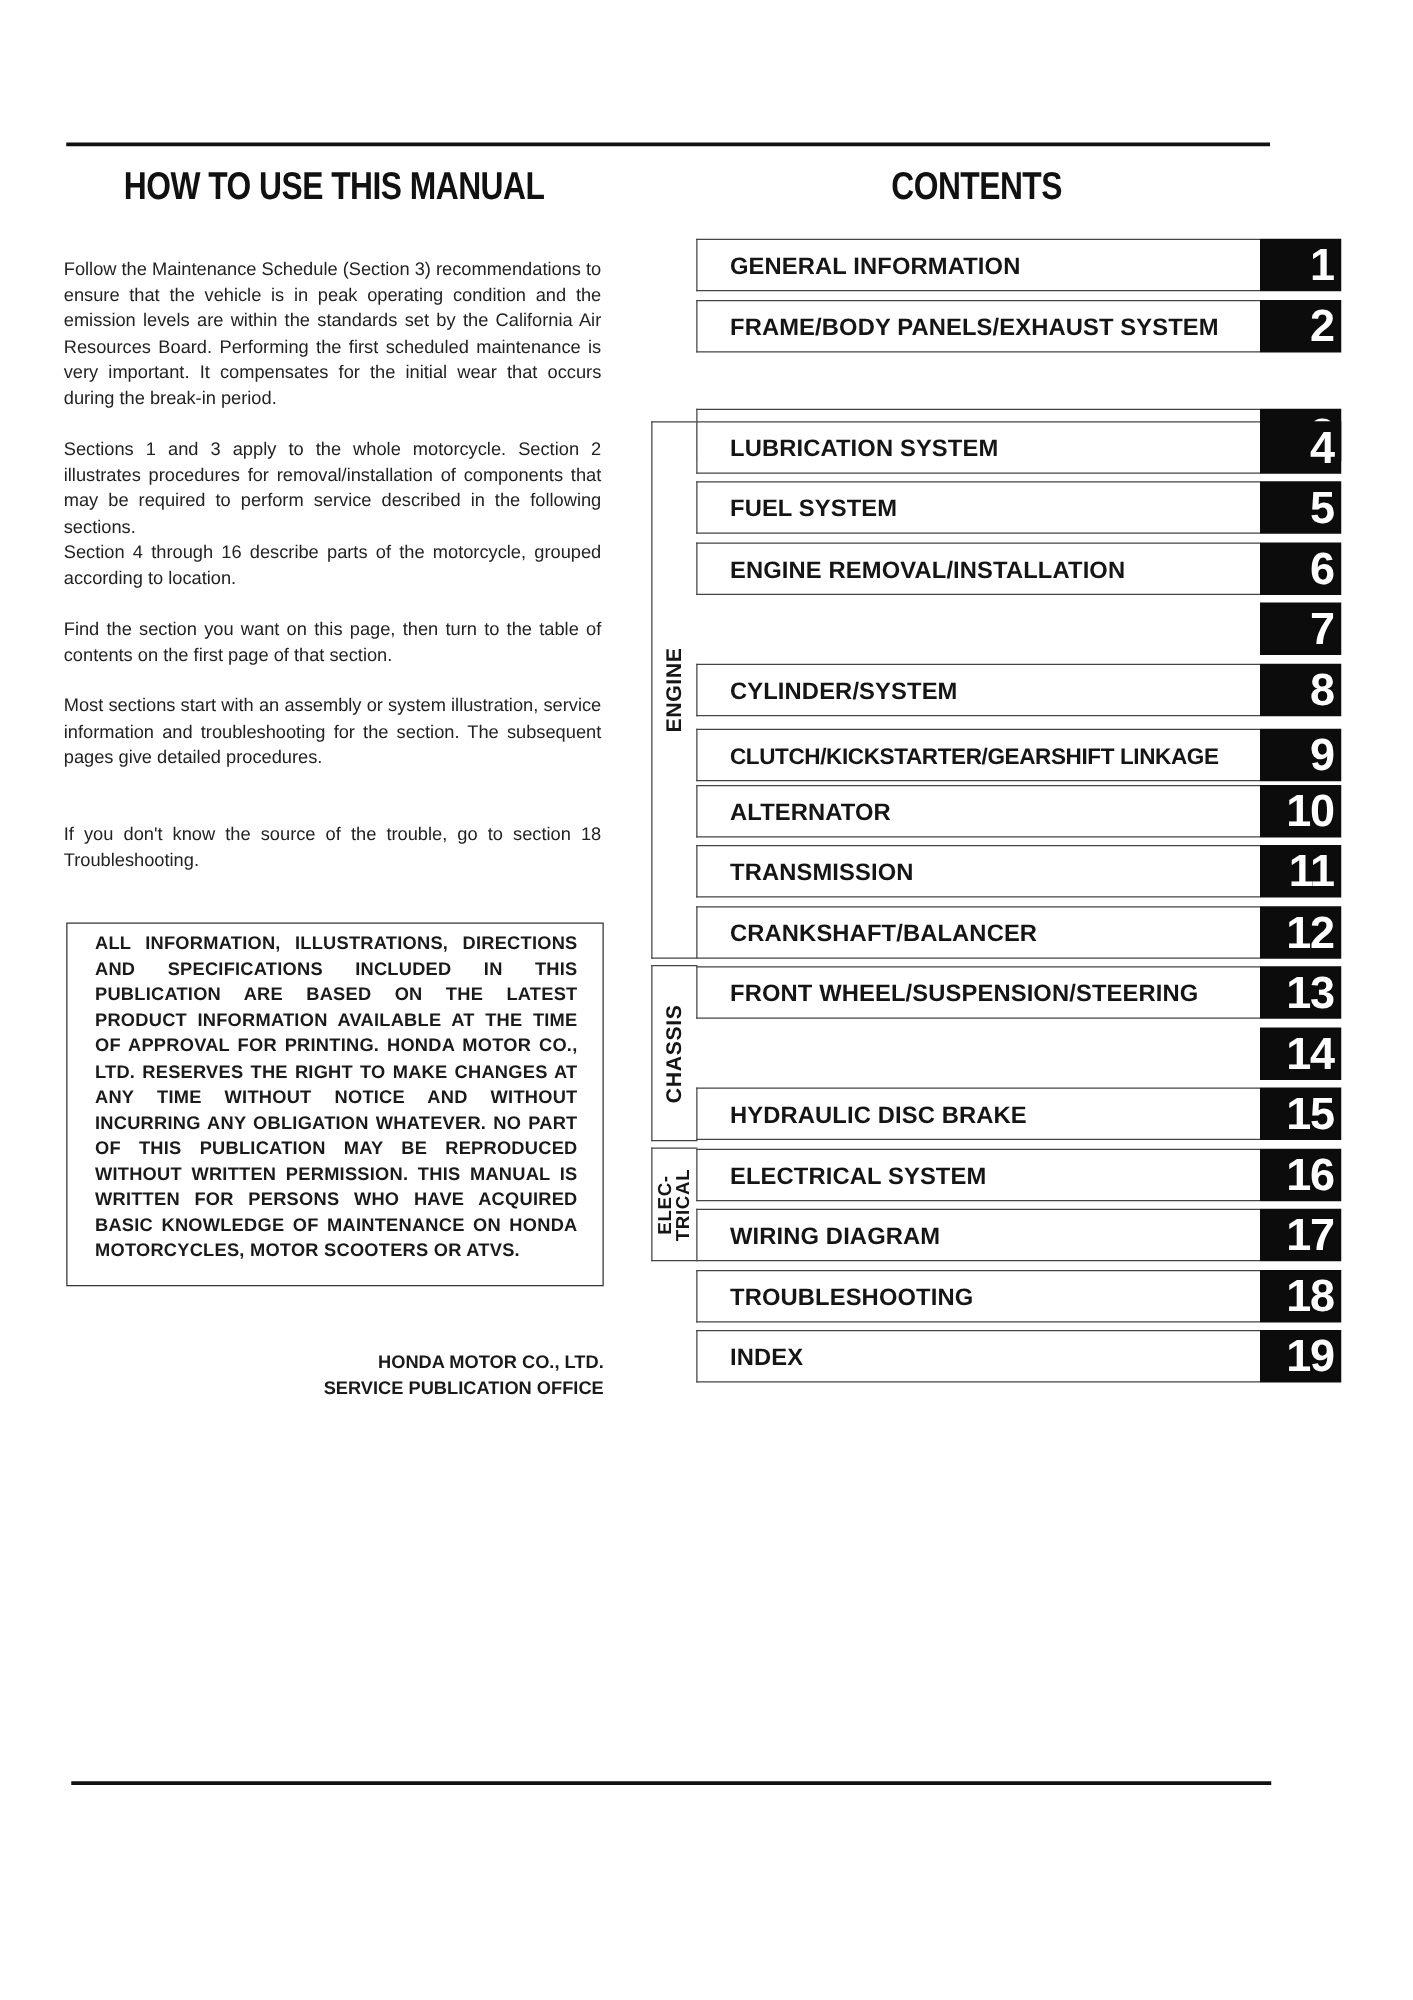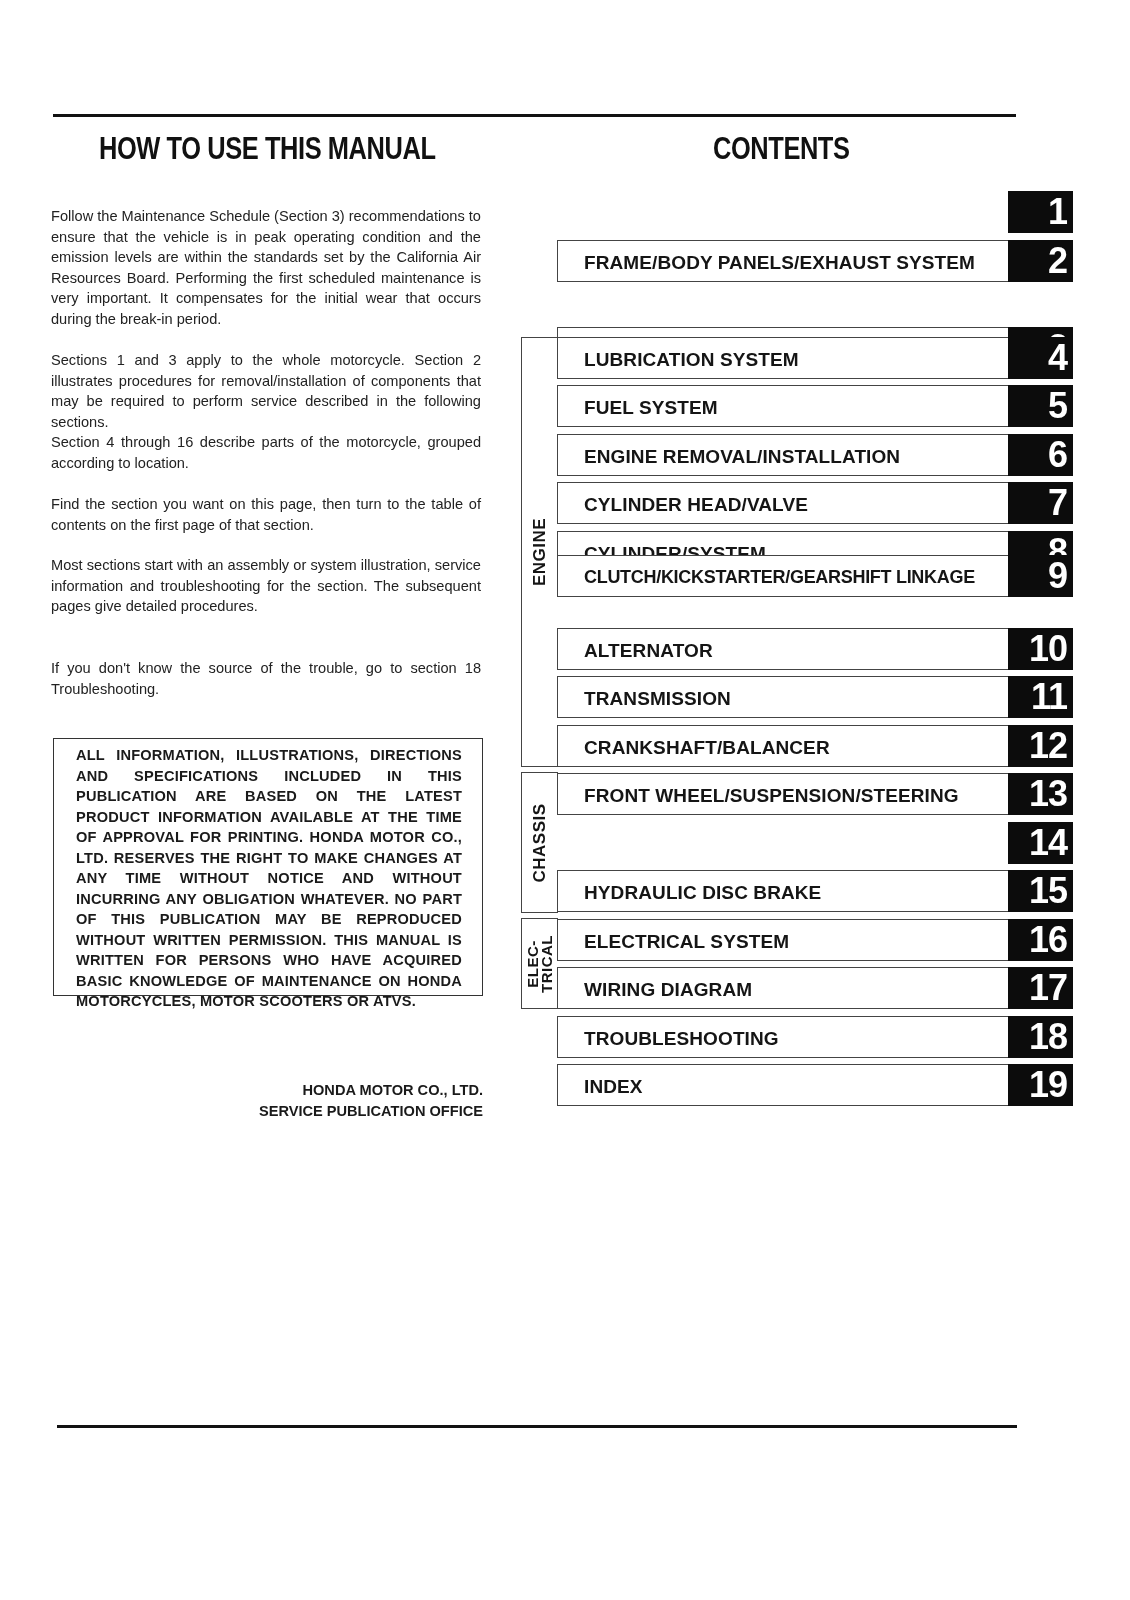--- a/index.html
+++ b/index.html
@@ -1,21 +1,21 @@
 <!DOCTYPE html>
 <html><head>
 <meta charset="utf-8">
 <style>
   html, body { margin: 0; padding: 0; background: #ffffff; }
   body { width: 1130px; height: 1600px; position: relative; overflow: hidden; font-family: "Liberation Sans", sans-serif; color: #1a1a1a; }
   .rule { position: absolute; height: 3px; background: #111; }
   .heading { position: absolute; font-family: "Liberation Sans", sans-serif; font-weight: bold; font-size: 31px; letter-spacing: -0.5px; transform: scaleX(0.82); transform-origin: left top; color: #111; white-space: nowrap; }
   .para { position: absolute; left: 51px; width: 430px; font-size: 14.6px; line-height: 20.5px; color: #222; text-align: justify; }
   .para p { margin: 0; }
-  .notice { position: absolute; left: 53px; top: 738px; width: 430px; height: 258px; border: 1.5px solid #333; box-sizing: border-box; }
+  .notice { position: absolute; left: 53px; top: 738px; width: 430px; height: 291px; border: 1.5px solid #333; box-sizing: border-box; }
   .notice-text { position: absolute; left: 22px; top: 6px; width: 386px; font-size: 14.6px; line-height: 20.5px; font-weight: bold; color: #1a1a1a; text-align: justify; letter-spacing: 0.2px; }
   .publisher { position: absolute; right: 647px; top: 1080px; text-align: right; font-size: 14.6px; line-height: 20.5px; font-weight: bold; color: #1a1a1a; }
   .toc-row { position: absolute; left: 557px; width: 516px; height: 42px; }
   .toc-box { position: absolute; left: 0; top: 0; width: 451px; height: 42px; border: 1.5px solid #444; border-right: none; box-sizing: border-box; background: #fff; cursor: pointer; }
   .toc-label { position: absolute; left: 26px; top: 11px; font-size: 19px; font-weight: bold; color: #151515; white-space: nowrap; letter-spacing: 0.1px; }
   .toc-tab { position: absolute; left: 451px; top: 0; width: 65px; height: 42px; background: #0c0c0c; color: #fff; font-weight: bold; font-size: 36px; line-height: 42px; text-align: right; padding-right: 6px; box-sizing: border-box; letter-spacing: -1px; cursor: pointer; }
   .group { position: absolute; left: 521px; width: 37px; border: 1.5px solid #444; border-right: none; box-sizing: border-box; }
   .group-label { position: absolute; left: 50%; top: 50%; transform: translate(-50%, -50%) rotate(-90deg); font-weight: bold; font-size: 17px; white-space: nowrap; color: #151515; letter-spacing: 0.5px; }
   .group-label.two-line { font-size: 15px; line-height: 14px; text-align: center; }
 </style>
@@ -62,20 +62,23 @@
   <span class="group-label">CHASSIS</span>
 </div>
 <div class="group" style="top:918px; height:91px;">
   <span class="group-label two-line">
     <span style="display:block;">ELEC-</span>
     <span style="display:block;">TRICAL</span>
   </span>
 </div>
 
 <div class="toc-row" style="top:191px;">
+  <div class="toc-box">
+      <span class="toc-label">GENERAL INFORMATION</span>
+    </div>
   <div class="toc-tab">1</div>
 </div>
 <div class="toc-row" style="top:240px;">
   <div class="toc-box">
       <span class="toc-label">FRAME/BODY PANELS/EXHAUST SYSTEM</span>
     </div>
   <div class="toc-tab">2</div>
 </div>
 <div class="toc-row" style="top:288px;margin-top:39px;">
   <div class="toc-box">
@@ -95,32 +98,29 @@
     </div>
   <div class="toc-tab">5</div>
 </div>
 <div class="toc-row" style="top:434px;padding-left:18px;">
   <div class="toc-box">
       <span class="toc-label">ENGINE REMOVAL/INSTALLATION</span>
     </div>
   <div class="toc-tab">6</div>
 </div>
 <div class="toc-row" style="top:482px;">
-  <div class="toc-box">
-      <span class="toc-label">CYLINDER HEAD/VALVE</span>
-    </div>
   <div class="toc-tab">7</div>
 </div>
 <div class="toc-row" style="top:531px;">
   <div class="toc-box">
       <span class="toc-label">CYLINDER/SYSTEM</span>
     </div>
   <div class="toc-tab">8</div>
 </div>
-<div class="toc-row" style="top:555px;">
+<div class="toc-row" style="top:583px;">
   <div class="toc-box">
       <span class="toc-label" style="font-size:18px; letter-spacing:-0.3px;">CLUTCH/KICKSTARTER/GEARSHIFT LINKAGE</span>
     </div>
   <div class="toc-tab">9</div>
 </div>
 <div class="toc-row" style="top:628px;">
   <div class="toc-box">
       <span class="toc-label">ALTERNATOR</span>
     </div>
   <div class="toc-tab">10</div>

